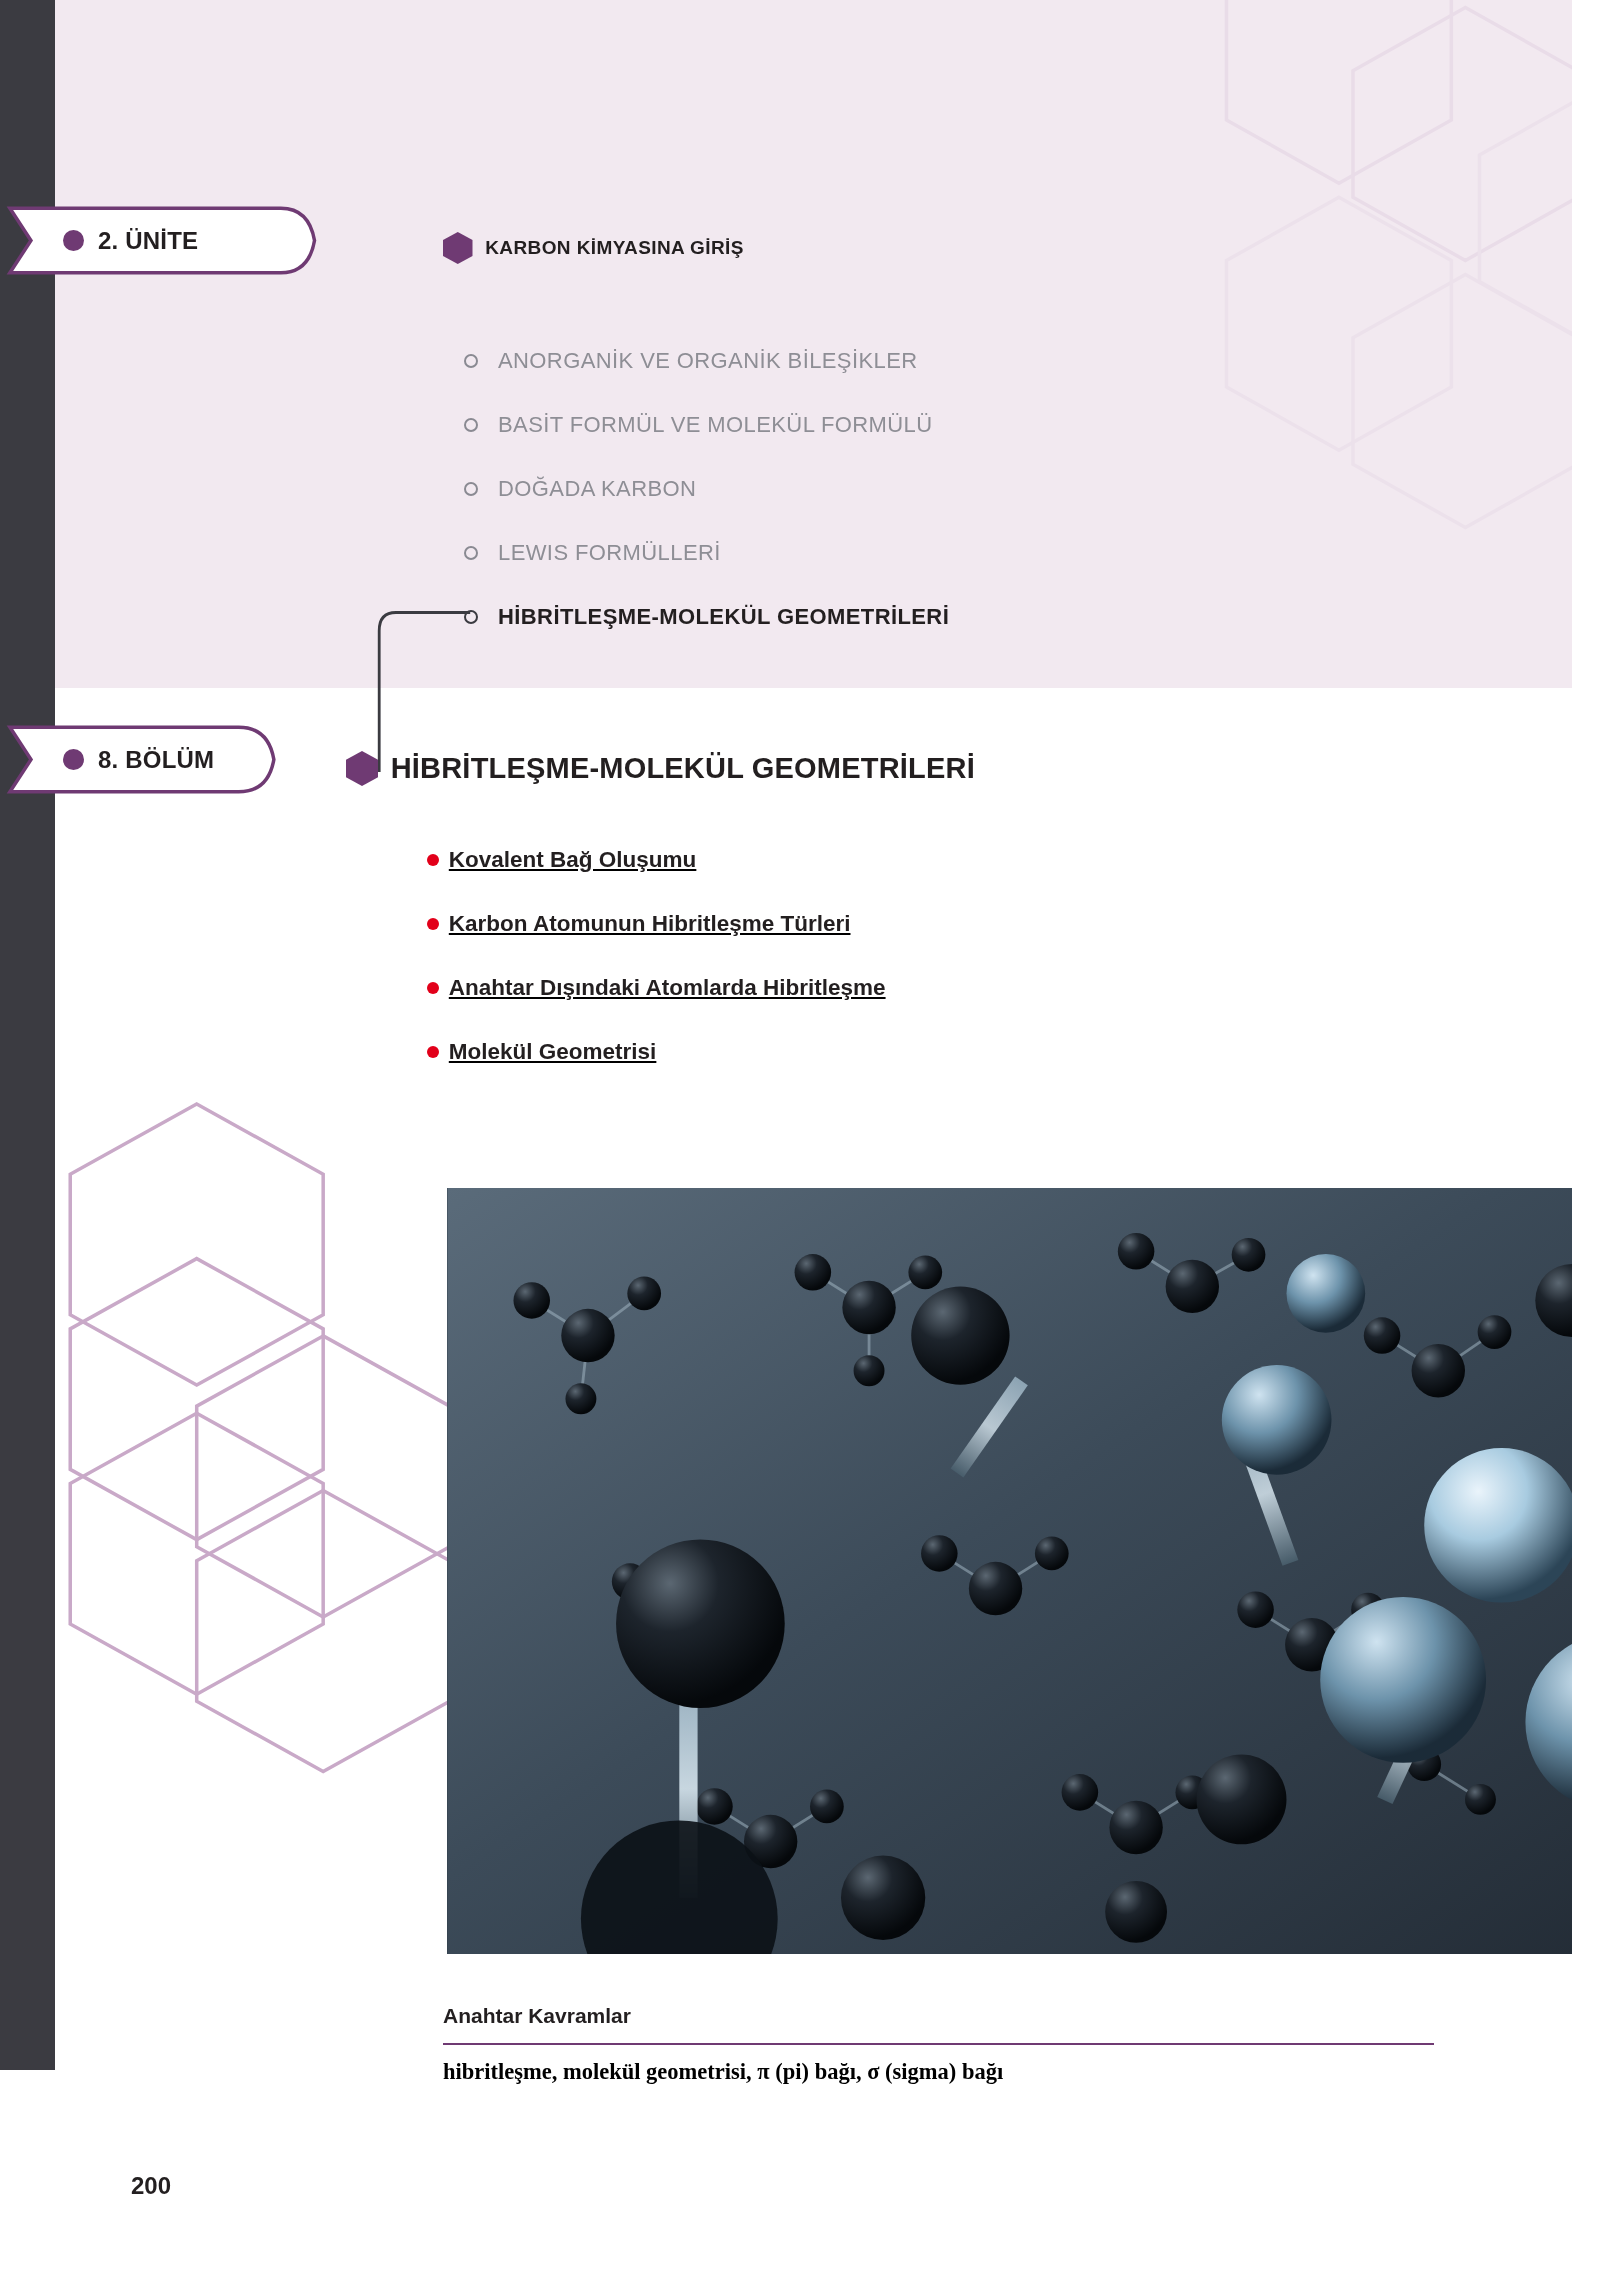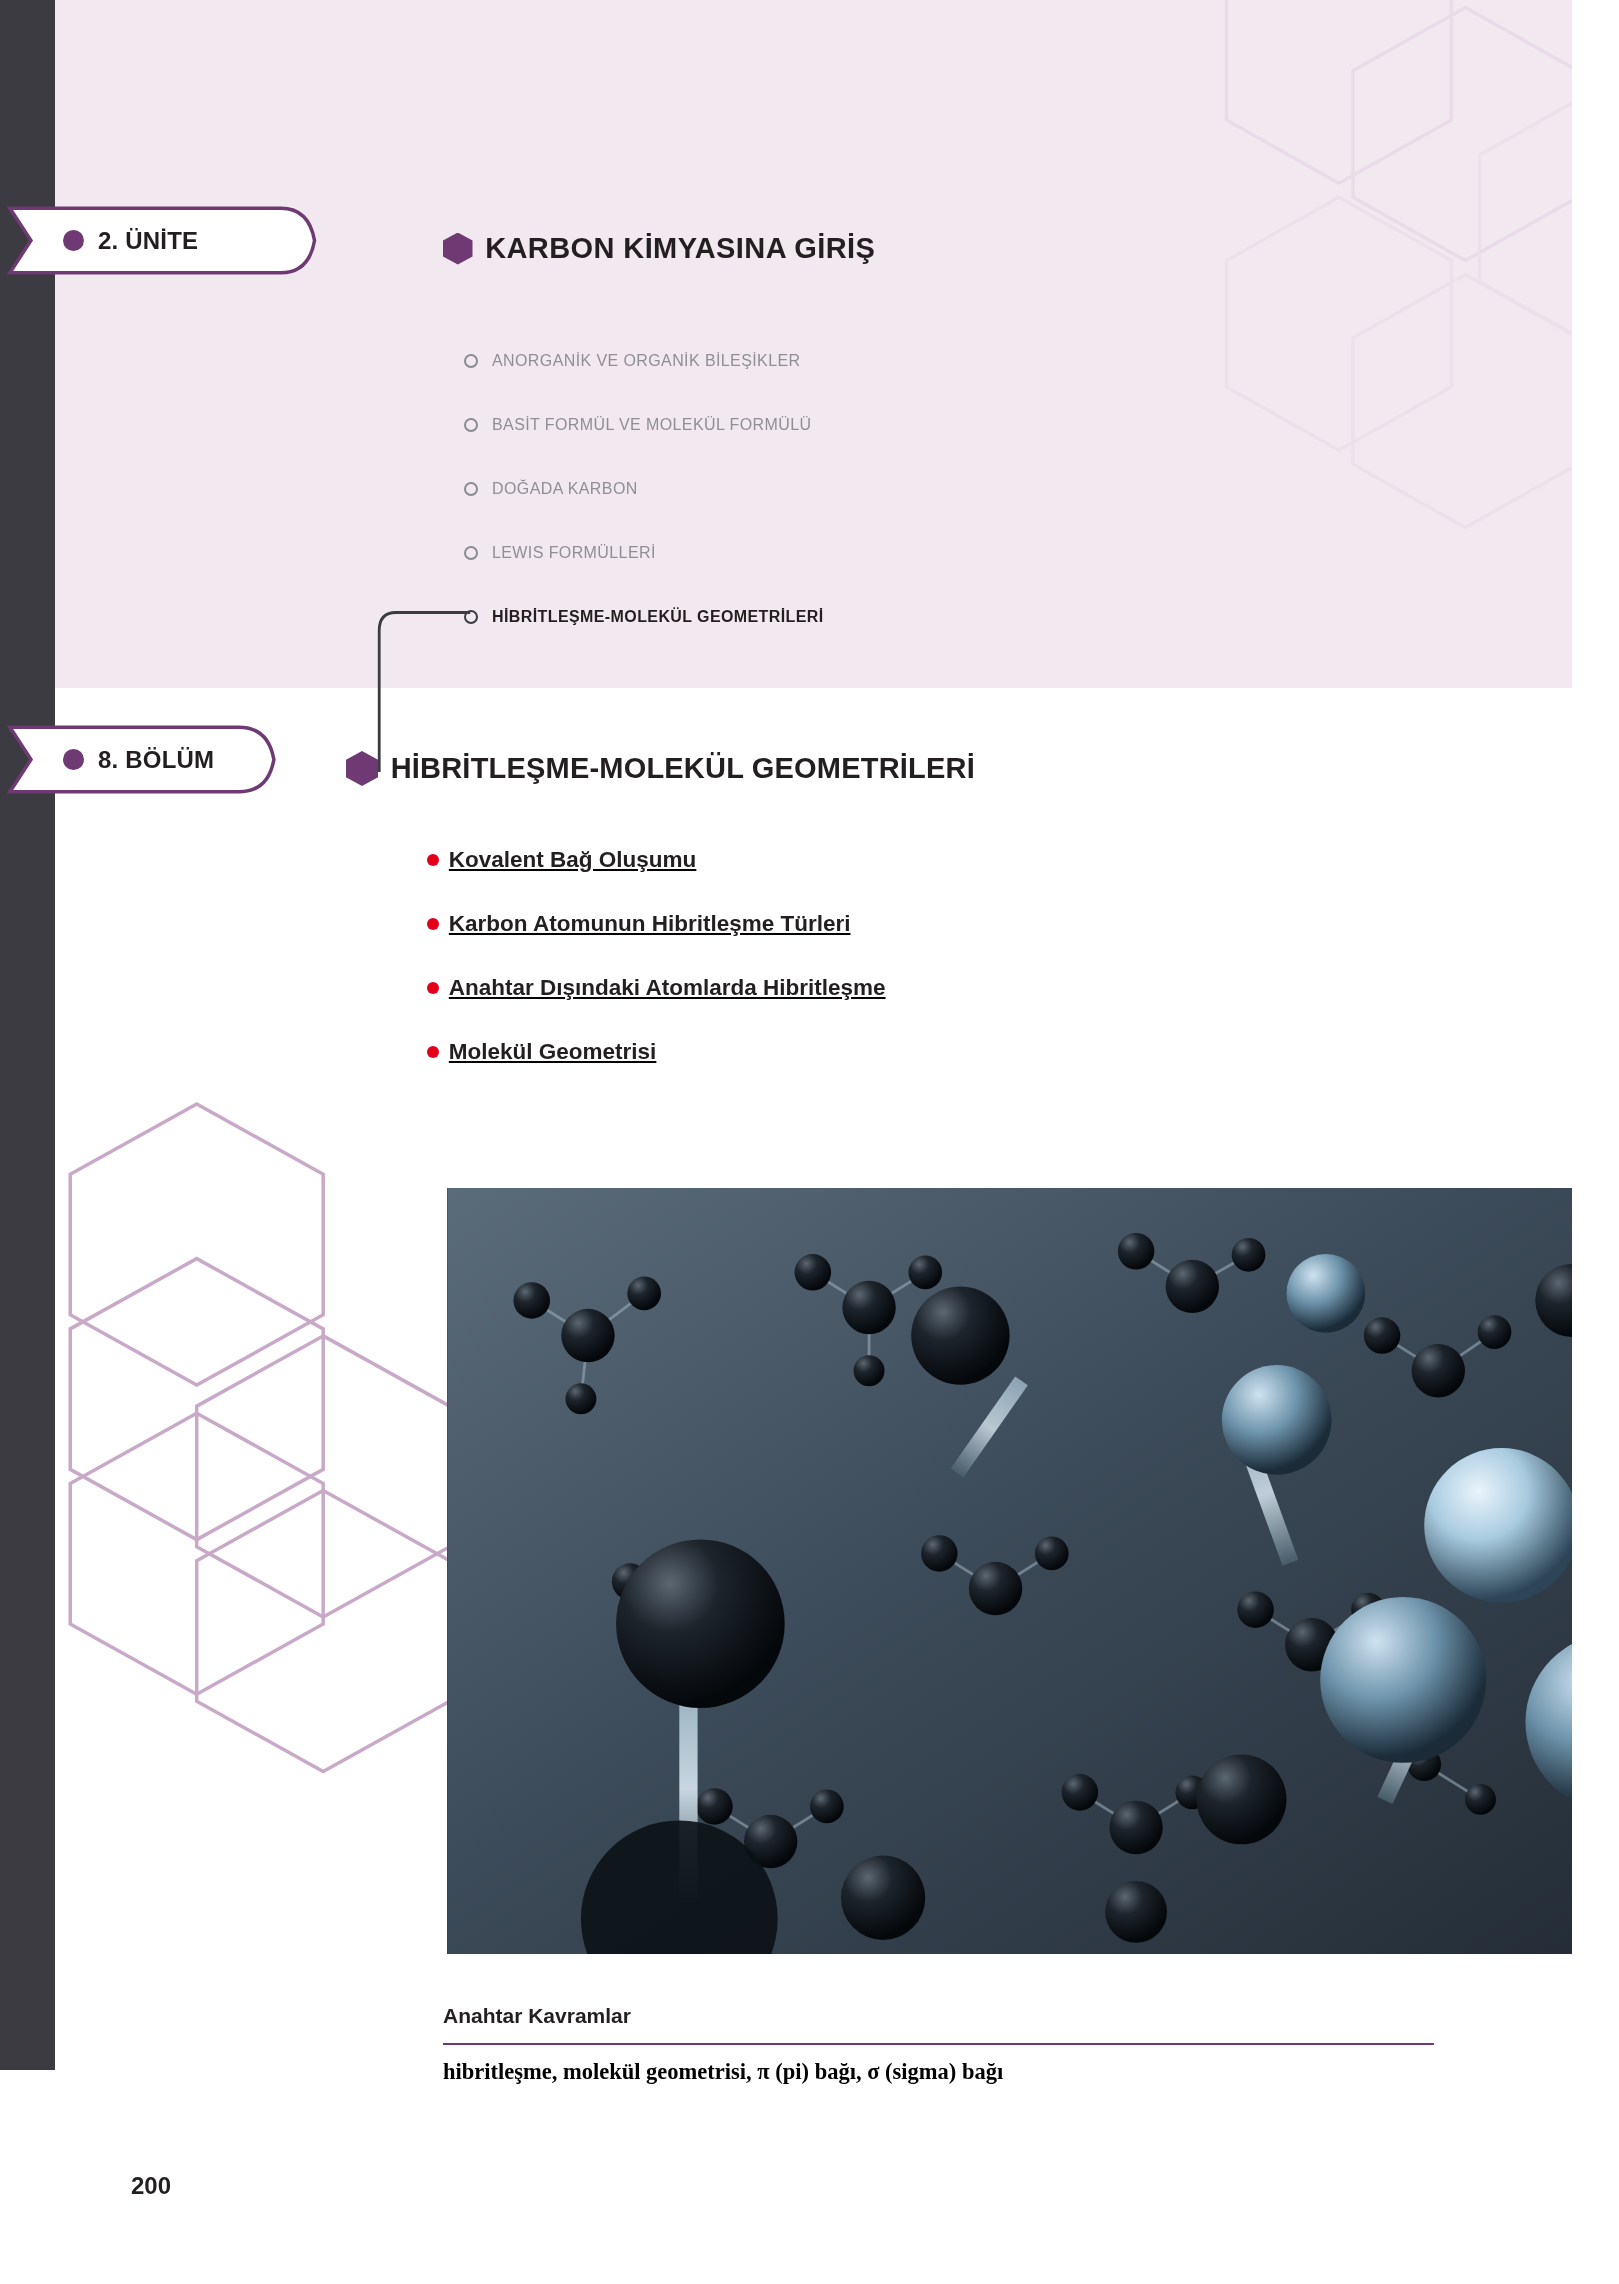--- a/index.html
+++ b/index.html
@@ -80,21 +80,21 @@
     display: flex; align-items: center;
   }
   .hexmark {
     width: 29.5px; height: 32px;
     background: #6f3a73;
     clip-path: polygon(50% 0%, 100% 25%, 100% 75%, 50% 100%, 0% 75%, 0% 25%);
     flex: none;
   }
   .unit-head-text {
     margin-left: 12.7px;
-    font-size: 29px;
+    font-size: 19px;
     font-weight: bold;
     color: #231f20;
     letter-spacing: 0.4px;
     white-space: nowrap;
   }
 
   
   .unit-topics {
     position: absolute;
     left: 464px; top: 329px;
@@ -105,22 +105,22 @@
     height: 64px;
   }
   .ring {
     width: 14px; height: 14px;
     border: 2.1px solid #8a8a92;
     border-radius: 50%;
     flex: none;
   }
   .ring.active { border-color: #3b3b41; }
   .unit-topic-text {
-    margin-left: 14px;
-    font-size: 16px;
+    margin-left: 20px;
+    font-size: 22px;
     color: #8e8e95;
     letter-spacing: 0.4px;
     white-space: nowrap;
   }
   .unit-topic.active .unit-topic-text {
     color: #231f20;
     font-weight: bold;
   }
 
   

